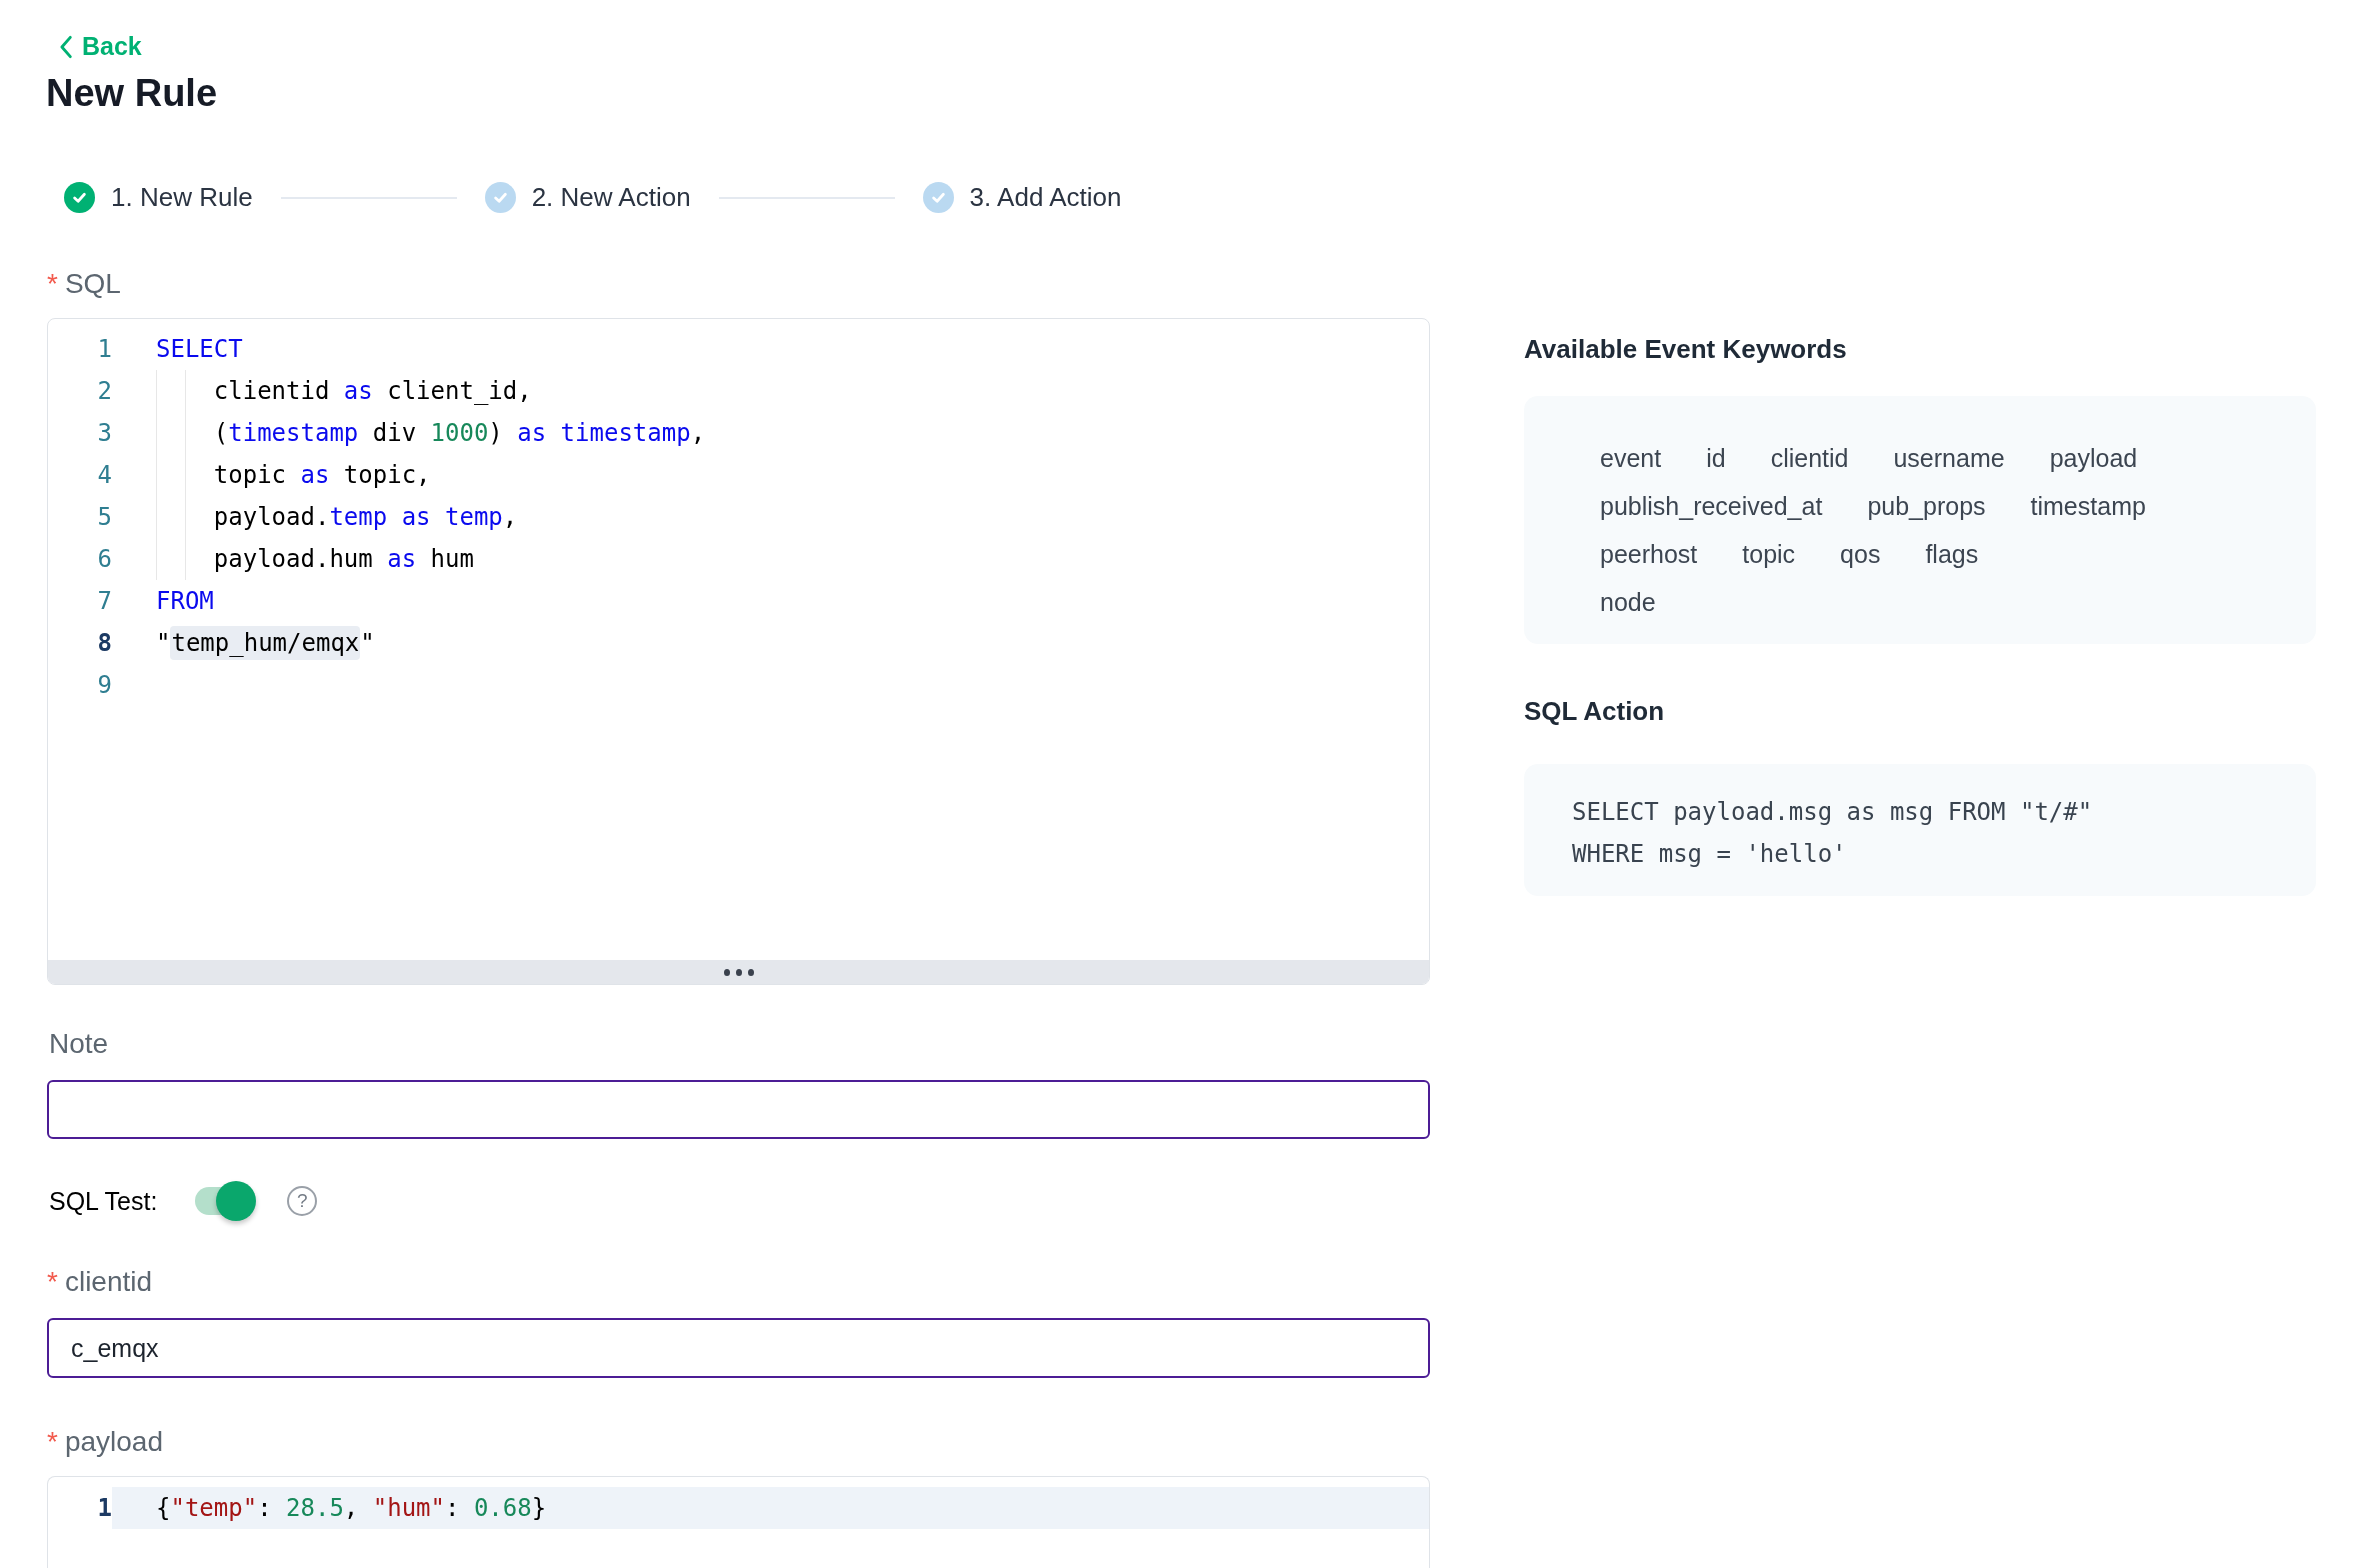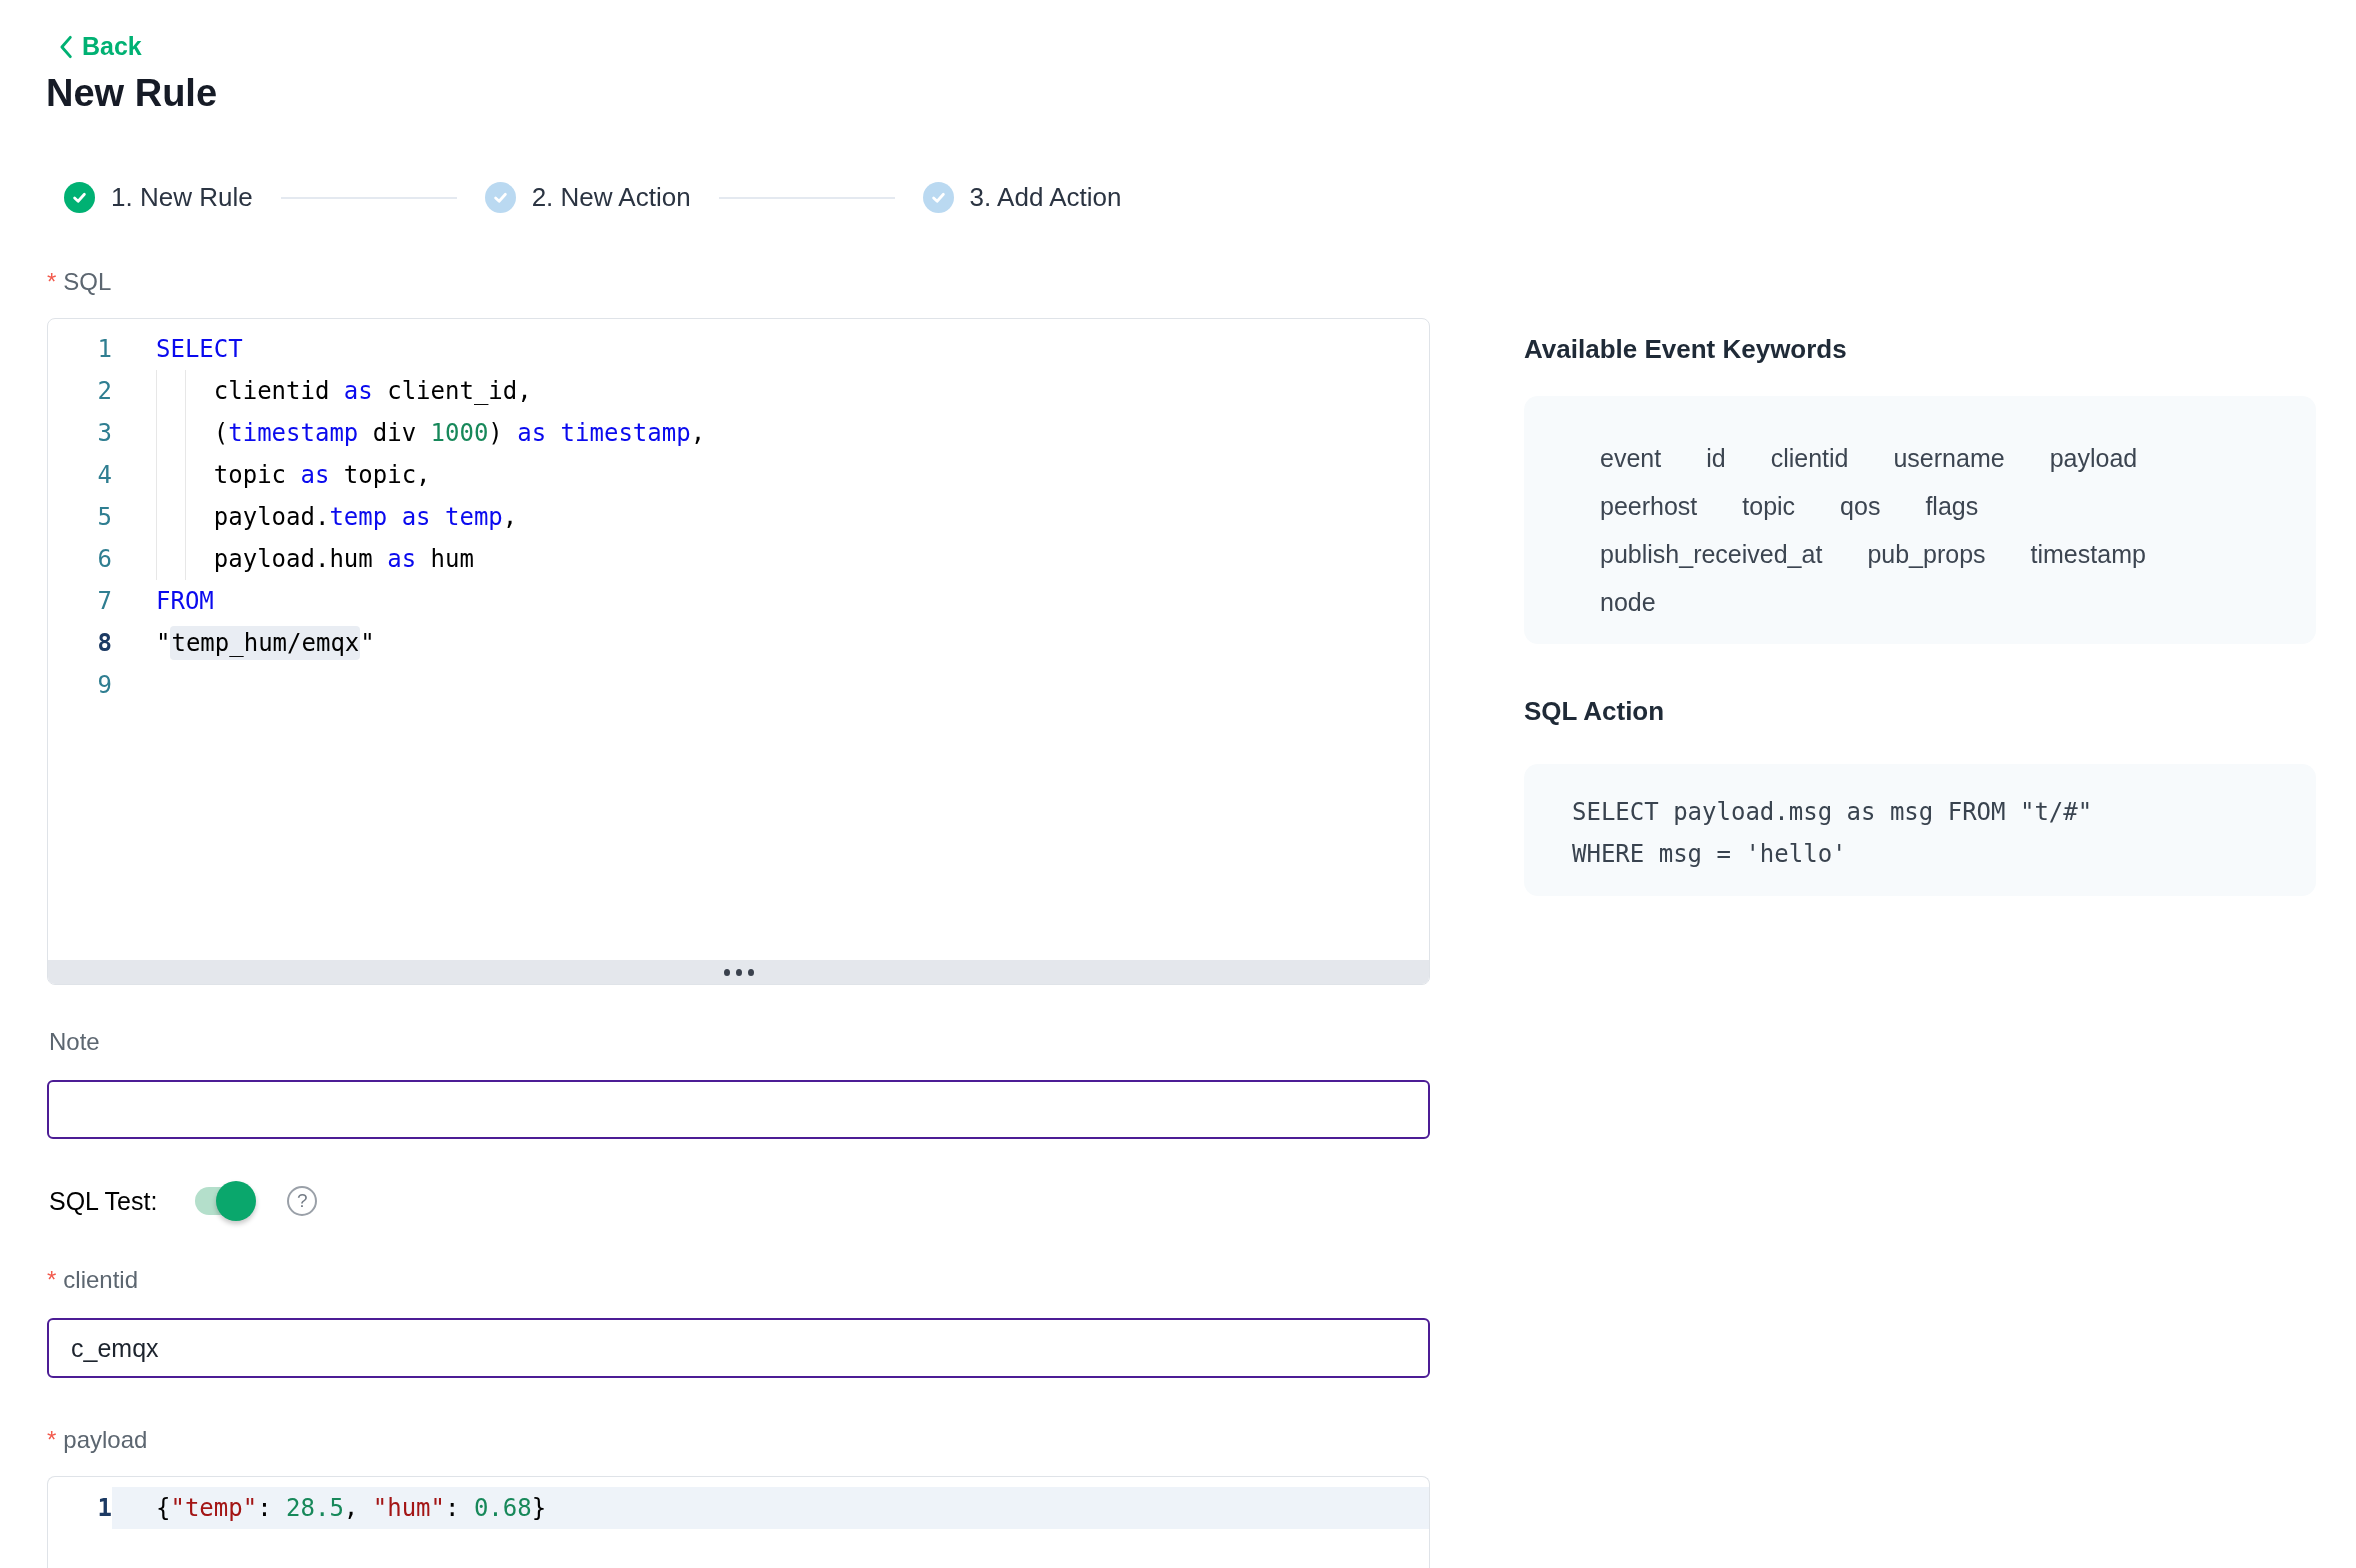--- a/index.html
+++ b/index.html
@@ -17,21 +17,21 @@
   
   .steps{position:absolute;left:64px;top:182px;display:flex;align-items:center;}
   .step{display:flex;align-items:center;}
   .step-circle{width:31px;height:31px;border-radius:50%;display:flex;align-items:center;justify-content:center;}
   .step-circle.done{background:var(--green,#00b173);}
   .step-circle.pending{background:var(--step-blue,#bad9f1);}
   .step-label{margin-left:16px;font-size:26px;color:#2b3442;}
   .connector{width:176px;height:2px;background:#e4e9f0;margin:0 28px;}
 
   
-  .field-label{position:absolute;font-size:24px;color:#5c6670;}
+  .field-label{position:absolute;font-size:28px;color:#5c6670;}
   .req{color:#f25a4d;margin-right:7px;}
 
   
   .editor{position:absolute;left:47px;width:1383px;border:1px solid var(--editor-border,#dfe3e8);
           border-radius:8px;background:#fff;box-sizing:border-box;}
   .sql-editor{top:318px;height:667px;}
   .payload-editor{top:1476px;height:92px;border-bottom:none;border-radius:8px 8px 0 0;}
   .editor-content{position:relative;padding-top:9px;}
   .sql-editor .editor-content{height:634px;overflow:hidden;}
   .payload-editor .editor-content{padding-top:10px;}
@@ -218,31 +218,31 @@
   <h3 class="panel-title kw-title">Available Event Keywords</h3>
   <div class="card kw-card" id="kwCard">
       <div class="kw-row">
         <span>event</span>
         <span>id</span>
         <span>clientid</span>
         <span>username</span>
         <span>payload</span>
       </div>
       <div class="kw-row">
+        <span>publish_received_at</span>
+        <span>pub_props</span>
+        <span>timestamp</span>
+      </div>
+      <div class="kw-row">
         <span>peerhost</span>
         <span>topic</span>
         <span>qos</span>
         <span>flags</span>
       </div>
       <div class="kw-row">
-        <span>publish_received_at</span>
-        <span>pub_props</span>
-        <span>timestamp</span>
-      </div>
-      <div class="kw-row">
         <span>node</span>
       </div>
     </div>
 
   <h3 class="panel-title ex-title">SQL Action</h3>
   <div class="card ex-card" id="exCard">
       <div class="ex-line">SELECT payload.msg as msg FROM "t/#"</div>
       <div class="ex-line">WHERE msg = 'hello'</div>
     </div>
 

